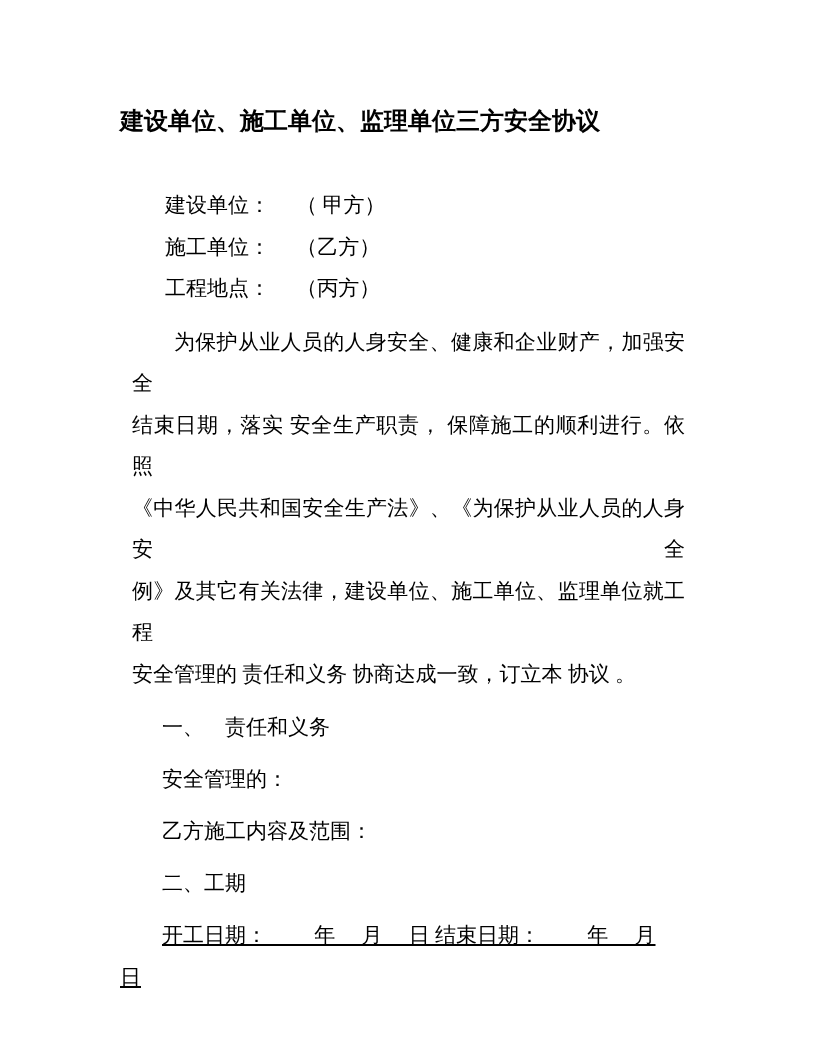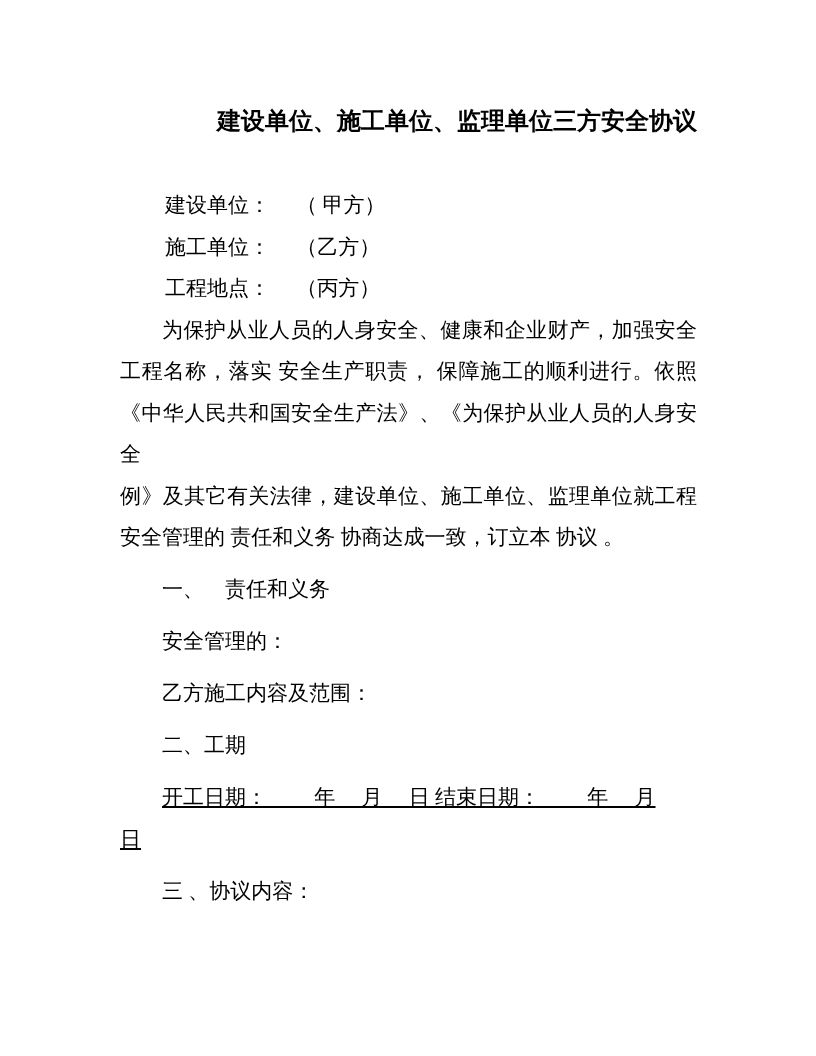--- a/index.html
+++ b/index.html
@@ -13,31 +13,31 @@
     color: #000000;
   }
   .content {
     padding: 105px 119px 0 120px; 
   }
   .doc-title {
     margin: 0;
     font-size: 24px;
     line-height: 33px;
     font-weight: bold;
-    text-align: right;
+    text-align: left;
     white-space: pre-wrap;
   }
   .parties { margin-top: 47px; }
   .party-line {
     font-size: 21px;
     line-height: 41.5px;
     white-space: pre-wrap;
     margin-left: 45px;
   }
-  .preamble { margin: 0; }
+  .preamble { margin: 12px; }
   .preamble-line {
     font-size: 21px;
     line-height: 41.5px;
     white-space: pre-wrap;
   }
   .preamble-line.justify {
     text-align: justify;
     text-align-last: justify;
   }
   .preamble-line.first { text-indent: 2em; }
@@ -65,36 +65,35 @@
     <h1 class="doc-title">建设单位、施工单位、监理单位三方安全协议</h1>
 
     <div class="parties">
       <div class="party-line">建设单位：　 （ 甲方）</div>
       <div class="party-line">施工单位：　 （乙方）</div>
       <div class="party-line">工程地点：　 （丙方）</div>
     </div>
 
     <div class="preamble">
       <div class="preamble-line first justify">为保护从业人员的人身安全、健康和企业财产，加强安全</div>
-      <div class="preamble-line justify">工程名称，落实 安全生产职责， 保障施工的顺利进行。依照</div>
+      <div class="preamble-line justify">结束日期，落实 安全生产职责， 保障施工的顺利进行。依照</div>
       <div class="preamble-line justify">《中华人民共和国安全生产法》、《为保护从业人员的人身安全</div>
       <div class="preamble-line justify">例》及其它有关法律，建设单位、施工单位、监理单位就工程</div>
       <div class="preamble-line">安全管理的 责任和义务 协商达成一致，订立本 协议 。</div>
     </div>
 
     <div class="doc-item">一、　责任和义务</div>
 
 
     <div class="doc-item">安全管理的：</div>
 
     <div class="doc-item">乙方施工内容及范围：</div>
 
     <div class="doc-item">二、工期</div>
 
     <div class="dates">
       <div class="date-line first">开工日期：　　 年　 月　 日 结束日期：　　 年　 月</div>
       <div class="date-line">日</div>
     </div>
 
-    <div class="doc-item">三 、协议内容：</div>
 
   </div>
 </div>
 
 </body></html>

